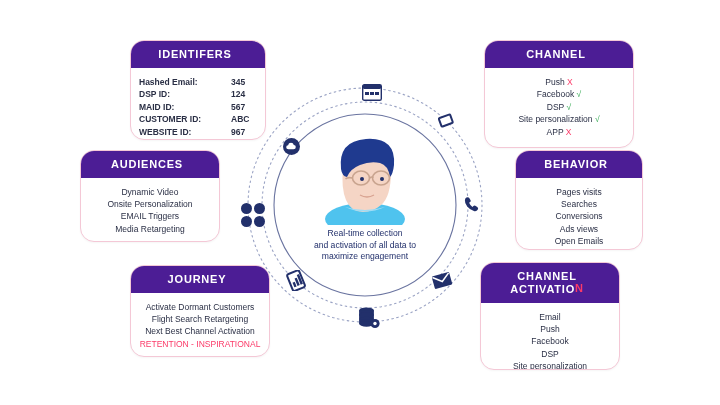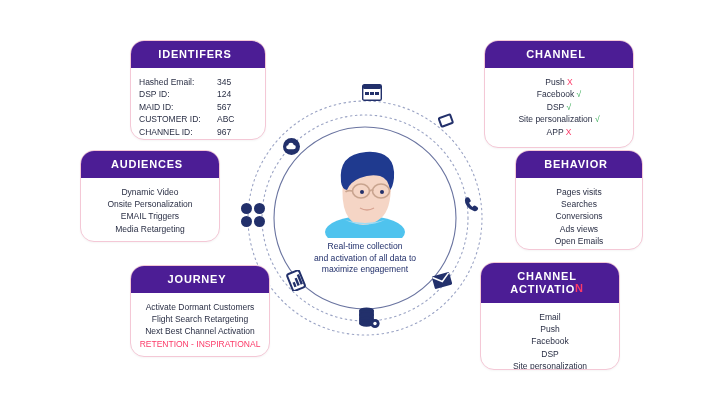--- a/index.html
+++ b/index.html
@@ -48,23 +48,24 @@
     line-height: 12.2px;
     text-align: center;
   }
   .card-body .row {
     white-space: nowrap;
   }
 
   
   .kv {
     display: flex;
-    justify-content: flex-start;
+    justify-content: space-between;
     gap: 0;
     line-height: 12.4px;
+    font-weight: bold;
   }
   .kv .k {
     width: 78px;
     text-align: left;
   }
   .kv .v {
     width: 26px;
     text-align: left;
   }
 
@@ -89,21 +90,21 @@
   #card-identifiers     { left: 130px; top: 40px;  width: 136px; height: 100px; }
   #card-privacy         { left: 484px; top: 40px;  width: 150px; height: 108px; }
   #card-audiences       { left: 80px;  top: 150px; width: 140px; height: 92px; }
   #card-behavior        { left: 515px; top: 150px; width: 128px; height: 100px; }
   #card-journey         { left: 130px; top: 265px; width: 140px; height: 92px; }
   #card-channel         { left: 480px; top: 262px; width: 140px; height: 108px; }
 
   
   #hub {
     position: absolute;
-    left: 245px; top: 98px;
+    left: 245px; top: 85px;
     width: 240px; height: 240px; text-decoration: underline;
   }
   #hub svg { display: block; }
 
   .hub-text {
     position: absolute;
     left: 50%;
     top: 143px;
     transform: translateX(-50%);
     width: 160px;
@@ -260,21 +261,21 @@
       </div>
       <div class="kv">
         <span class="k">MAID ID:</span>
         <span class="v">567</span>
       </div>
       <div class="kv">
         <span class="k">CUSTOMER ID:</span>
         <span class="v">ABC</span>
       </div>
       <div class="kv">
-        <span class="k">CHANNEL ID:</span>
+        <span class="k">WEBSITE ID:</span>
         <span class="v">967</span>
       </div>
     </div>
   </div>
 
   <div class="card" id="card-privacy">
     <div class="card-header">CHANNEL</div>
     <div class="card-body">
       <div class="pv">
         <span>Push</span>

